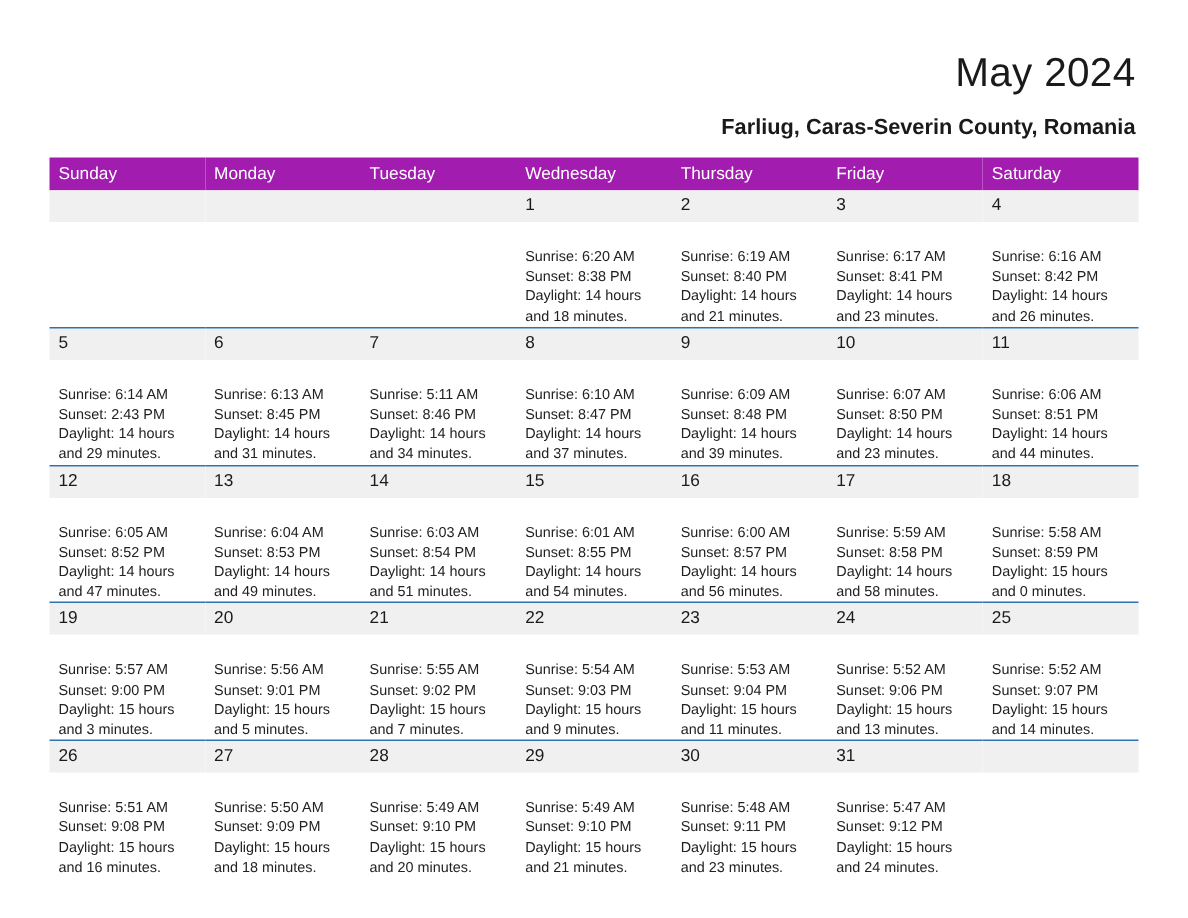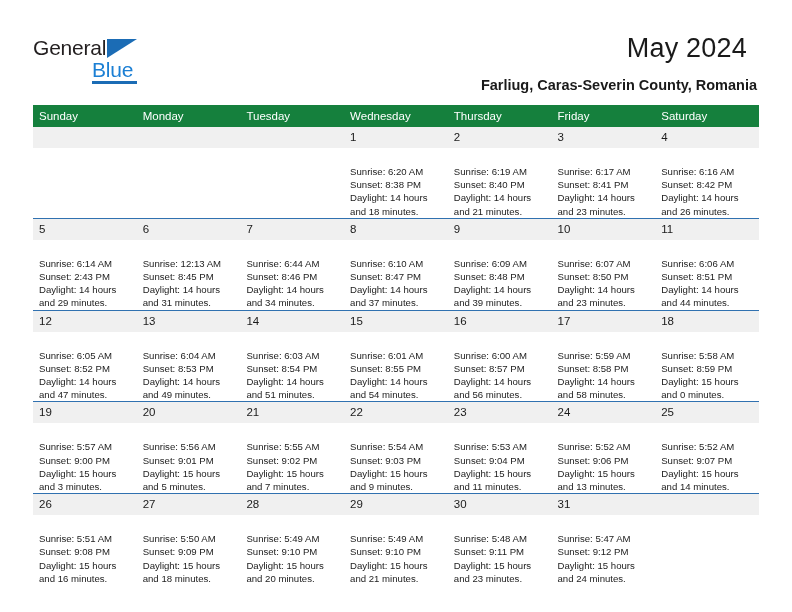--- a/index.html
+++ b/index.html
@@ -61,21 +61,21 @@
     position: absolute;
     left: 59px;
     top: 45px;
     width: 45px;
     height: 3px;
     background: #1b6cb5;
   }
 
   .title {
     position: absolute;
-    right: 45px;
+    right: 35px;
     top: 33px;
     font-size: 27px;
     font-weight: normal;
     color: #1a1a1a;
     text-align: right;
     letter-spacing: 0.2px;
   }
   .subtitle {
     position: absolute;
     right: 35px;
@@ -89,21 +89,21 @@
   
   .cal {
     position: absolute;
     left: 33px;
     top: 105px;
     width: 726px;
     border-collapse: collapse;
     table-layout: fixed;
   }
   .cal th {
-    background: #15803d;
+    background: #a21caf;
     color: #ffffff;
     font-size: 11.5px;
     font-weight: normal;
     text-align: left;
     padding: 5px 0 5px 6px;
     height: 21px;
     border: none;
   }
   .week-row td {
     vertical-align: top;
@@ -133,26 +133,20 @@
   td.empty .daynum { background: #f0f0f0; }
   td.empty .cellbody { visibility: hidden; }
 </style>
 </head>
 <body>
 
 <div class="page">
 
   <div class="top">
 
-    <div class="logo">
-      <span class="logo-general">General</span>
-      <span class="logo-tri"></span>
-      <span class="logo-blue">Blue</span>
-      <span class="logo-bar"></span>
-    </div>
 
     <div class="title">May 2024</div>
     <div class="subtitle">Farliug, Caras-Severin County, Romania</div>
   </div>
 
   <table class="cal">
     <thead>
       <tr>
         <th>Sunday</th>
         <th>Monday</th>
@@ -235,30 +229,30 @@
             <span class="cellbody">
               <span class="ln">Sunrise: 6:14 AM</span>
               <span class="ln">Sunset: 2:43 PM</span>
               <span class="ln">Daylight: 14 hours</span>
               <span class="ln">and 29 minutes.</span>
             </span>
           </td>
           <td class="">
             <span class="daynum">6</span>
             <span class="cellbody">
-              <span class="ln">Sunrise: 12:13 AM</span>
+              <span class="ln">Sunrise: 6:13 AM</span>
               <span class="ln">Sunset: 8:45 PM</span>
               <span class="ln">Daylight: 14 hours</span>
               <span class="ln">and 31 minutes.</span>
             </span>
           </td>
           <td class="">
             <span class="daynum">7</span>
             <span class="cellbody">
-              <span class="ln">Sunrise: 6:44 AM</span>
+              <span class="ln">Sunrise: 5:11 AM</span>
               <span class="ln">Sunset: 8:46 PM</span>
               <span class="ln">Daylight: 14 hours</span>
               <span class="ln">and 34 minutes.</span>
             </span>
           </td>
           <td class="">
             <span class="daynum">8</span>
             <span class="cellbody">
               <span class="ln">Sunrise: 6:10 AM</span>
               <span class="ln">Sunset: 8:47 PM</span>

